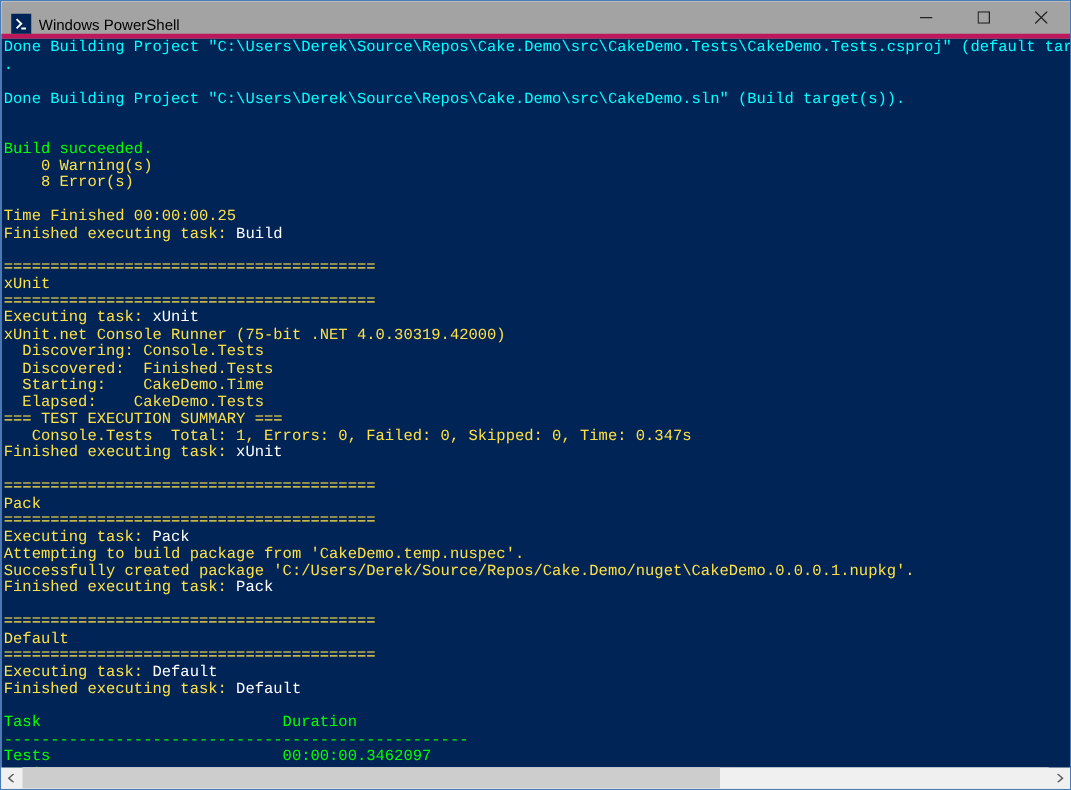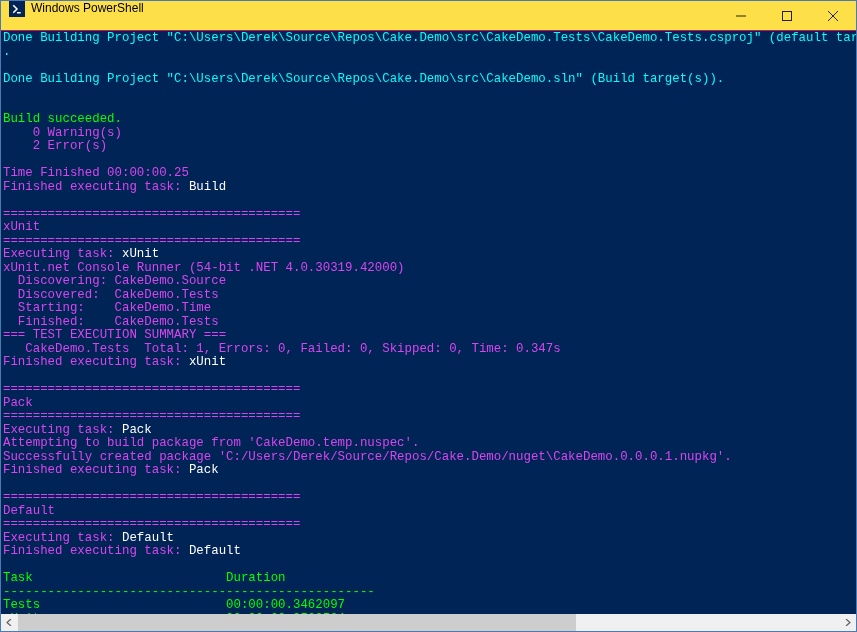--- a/index.html
+++ b/index.html
@@ -6,25 +6,25 @@
   body {
     font-family: "Segoe UI", Tahoma, sans-serif;
     background: #fff;
     width: 857px;
     height: 632px;
     overflow: hidden;
     border: 1px solid #4a7bb5;
   }
   .titlebar {
     height: 30px;
-    background: #fde047;
-    display: flex;
-    align-items: flex-start;
+    background: #a3a3a3;
+    display: flex;
+    align-items: flex-end;
     padding-left: 8px;
-    border-bottom: 1px solid #be185d;
+    border-bottom: 4px solid #be185d;
   }
   .titlebar-icon {
     width: 16px;
     height: 16px;
     background: #012456;
     position: relative;
     margin-right: 6px;
     display:flex;
     align-items:center;
     justify-content:center;
@@ -58,21 +58,21 @@
   .terminal {
     font-family: Consolas, "Courier New", monospace;
     font-size: 12.4px;
     line-height: 13.5px;
     color: #c0c0c0;
     white-space: pre;
     padding: 1px 0 0 2px;
   }
   .cyan   { color: #00ffff; }
   .green  { color: #00ff00; margin-top: 20px; }
-  .gray   { color: #d946ef; }
+  .gray   { color: #fde047; }
   .white  { color: #ffffff; margin-top: 24px; }
   .scrollbar-h {
     height: 17px;
     background: #f0f0f0;
     display: flex;
     align-items: center;
   }
   .sb-arrow {
     width: 17px;
     height: 17px;
@@ -131,36 +131,36 @@
 
 <div class="terminal-wrap">
 <div class="terminal"><span class="cyan">Done Building Project "C:\Users\Derek\Source\Repos\Cake.Demo\src\CakeDemo.Tests\CakeDemo.Tests.csproj" (default targets)</span>
 <span class="cyan">.</span>
 <span class="gray"></span>
 <span class="cyan">Done Building Project "C:\Users\Derek\Source\Repos\Cake.Demo\src\CakeDemo.sln" (Build target(s)).</span>
 <span class="gray"></span>
 <span class="gray"></span>
 <span class="green">Build succeeded.</span>
 <span class="gray">    0 Warning(s)</span>
-<span class="gray">    2 Error(s)</span>
+<span class="gray">    8 Error(s)</span>
 <span class="gray"></span>
 <span class="gray">Time Finished 00:00:00.25</span>
 <span class="gray">Finished executing task: </span><span class="white">Build</span>
 <span class="gray"></span>
 <span class="gray">========================================</span>
 <span class="gray">xUnit</span>
 <span class="gray">========================================</span>
 <span class="gray">Executing task: </span><span class="white">xUnit</span>
-<span class="gray">xUnit.net Console Runner (54-bit .NET 4.0.30319.42000)</span>
-<span class="gray">  Discovering: CakeDemo.Source</span>
-<span class="gray">  Discovered:  CakeDemo.Tests</span>
+<span class="gray">xUnit.net Console Runner (75-bit .NET 4.0.30319.42000)</span>
+<span class="gray">  Discovering: Console.Tests</span>
+<span class="gray">  Discovered:  Finished.Tests</span>
 <span class="gray">  Starting:    CakeDemo.Time</span>
-<span class="gray">  Finished:    CakeDemo.Tests</span>
+<span class="gray">  Elapsed:    CakeDemo.Tests</span>
 <span class="gray">=== TEST EXECUTION SUMMARY ===</span>
-<span class="gray">   CakeDemo.Tests  Total: 1, Errors: 0, Failed: 0, Skipped: 0, Time: 0.347s</span>
+<span class="gray">   Console.Tests  Total: 1, Errors: 0, Failed: 0, Skipped: 0, Time: 0.347s</span>
 <span class="gray">Finished executing task: </span><span class="white">xUnit</span>
 <span class="gray"></span>
 <span class="gray">========================================</span>
 <span class="gray">Pack</span>
 <span class="gray">========================================</span>
 <span class="gray">Executing task: </span><span class="white">Pack</span>
 <span class="gray">Attempting to build package from 'CakeDemo.temp.nuspec'.</span>
 <span class="gray">Successfully created package 'C:/Users/Derek/Source/Repos/Cake.Demo/nuget\CakeDemo.0.0.0.1.nupkg'.</span>
 <span class="gray">Finished executing task: </span><span class="white">Pack</span>
 <span class="gray"></span>

